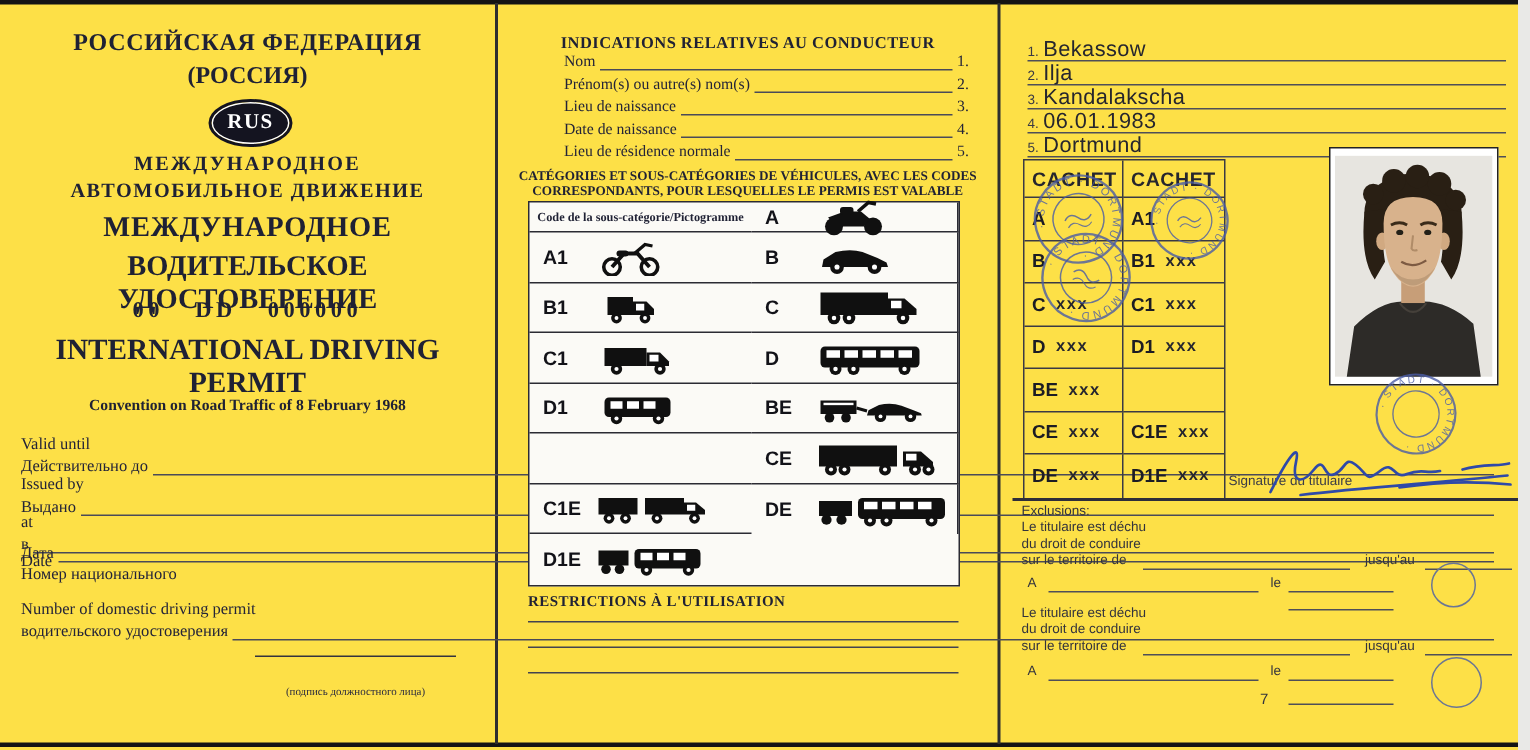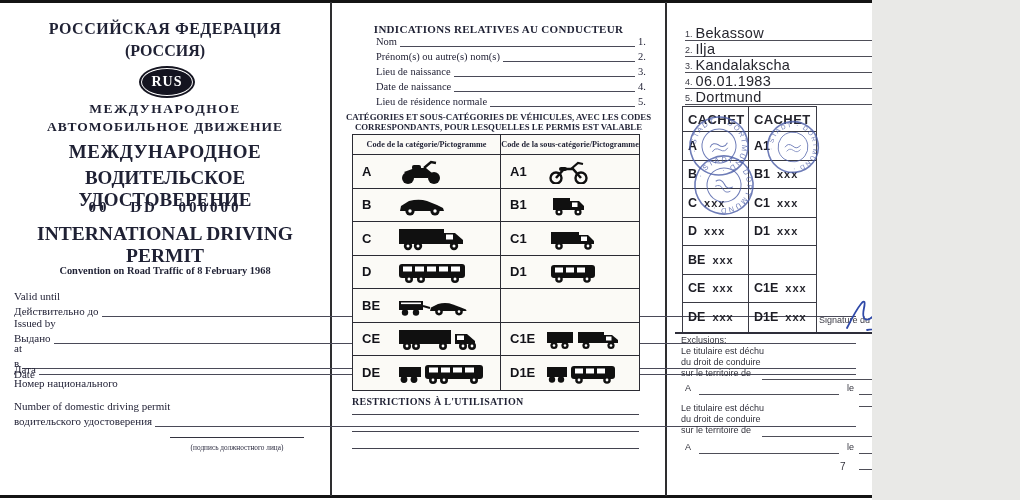--- a/index.html
+++ b/index.html
@@ -1,33 +1,33 @@
 <!DOCTYPE html>
 <html><head>
 <meta charset="utf-8">
 <style>
   html,body{margin:0;padding:0;background:#e9e9e7;}
-  .screen{position:relative;width:872px;height:500px;background:#ffffff;overflow:hidden;
+  .screen{position:relative;width:1012px;height:500px;background:#fde047;overflow:hidden;
           font-family:"Liberation Serif",serif;color:#22223a;}
   .abs{position:absolute;}
   .edge{left:0;right:0;height:3px;background:#141414;}
   .divider{top:2px;bottom:4px;width:2px;background:#2e2e30;}
   
   .lp-center{left:0;width:330px;text-align:center;color:#1f2134;}
   .rus-badge{left:141px;top:68px;width:50px;height:26px;background:#141420;color:#fff;
              border:1.5px solid #fff;outline:2px solid #141420;border-radius:50%;
              display:flex;align-items:center;justify-content:center;
              font-weight:bold;font-size:14px;letter-spacing:1px;}
   .lf{left:14px;right:16px;display:flex;align-items:flex-end;font-size:11px;color:#242438;margin-top:27px;}
   .lf .lf-line{flex:1;border-bottom:1.1px solid #4a4a58;height:11px;margin-left:3px;}
   .lf-en{left:14px;font-size:11px;color:#242438;}
   .seal-circle{left:28px;top:394px;width:80px;height:80px;border:1.6px dotted #3c3c50;border-radius:50%;
                display:flex;align-items:center;justify-content:center;font-size:13px;font-weight:bold;letter-spacing:1px;color:#26263c;}
   .off-sign{left:170px;top:437px;width:134px;border-top:1.1px solid #33333f;text-align:center;
-            font-size:7.3px;color:#2a2a3e;padding-top:5px;}
+            font-size:7.3px;color:#2a2a3e;padding-top:18px;}
   
   .mp{left:332px;top:0;width:333px;height:500px;}
   .mp-title{left:0;width:333px;text-align:center;font-weight:bold;color:#1f2134;}
   .mf{left:20px;right:14px;display:flex;align-items:flex-end;font-size:10.5px;color:#242438;margin-left:24px;}
   .mf .mf-line{flex:1;border-bottom:1.1px solid #4a4a58;height:10px;margin:0 3px;}
   .mf .mf-num{width:13px;}
   .vtable{left:20px;top:134px;width:286px;display:grid;grid-template-columns:148px 138px;
           grid-template-rows:20px repeat(7,33.5px);border:1.3px solid #2b2b33;background:#fbfaf6;}
   .vt-h{display:flex;align-items:center;justify-content:center;font-size:8.2px;font-weight:bold;
         color:#1f2134;border-bottom:1px solid #2b2b33;}
@@ -145,21 +145,20 @@
     <div class="abs mf" style="top:96px">
       <span>Lieu de résidence normale</span>
       <span class="mf-line"></span>
       <span class="mf-num">5.</span>
     </div>
 
     <div class="abs mp-title" style="top:112px;font-size:8.8px">CATÉGORIES ET SOUS-CATÉGORIES DE VÉHICULES, AVEC LES CODES</div>
     <div class="abs mp-title" style="top:122px;font-size:8.8px">CORRESPONDANTS, POUR LESQUELLES LE PERMIS EST VALABLE</div>
 
     <div class="abs vtable">
-      <div class="vt-h c1">Code de la catégorie/Pictogramme</div>
       <div class="vt-h">Code de la sous-catégorie/Pictogramme</div>
 
       <div class="vt-cell c1">
         <span class="vt-code">A</span>
         <span class="vt-icon">
             <svg width="48" height="25" viewBox="0 0 48 25">
               <g fill="#101010">
                 <circle cx="11" cy="19" r="6"></circle>
                 <circle cx="37" cy="19" r="6"></circle>
                 <path d="M7 13 L18 9 L29 9 L35 14 L31 19 L13 19 Z"></path>

